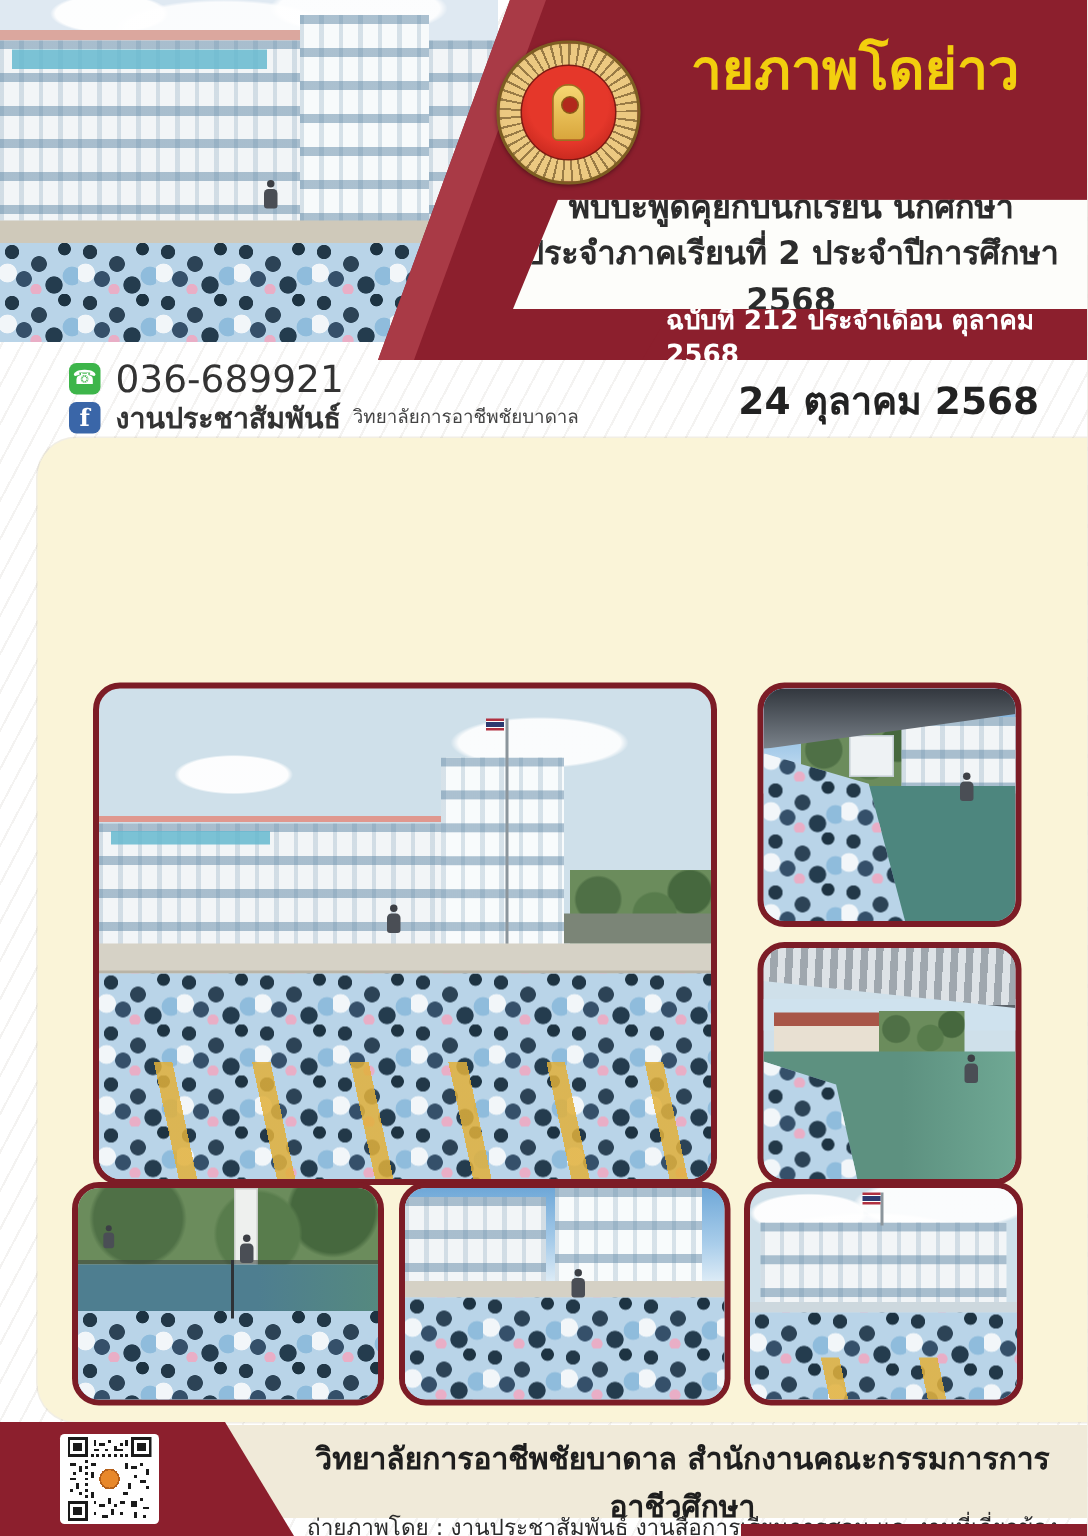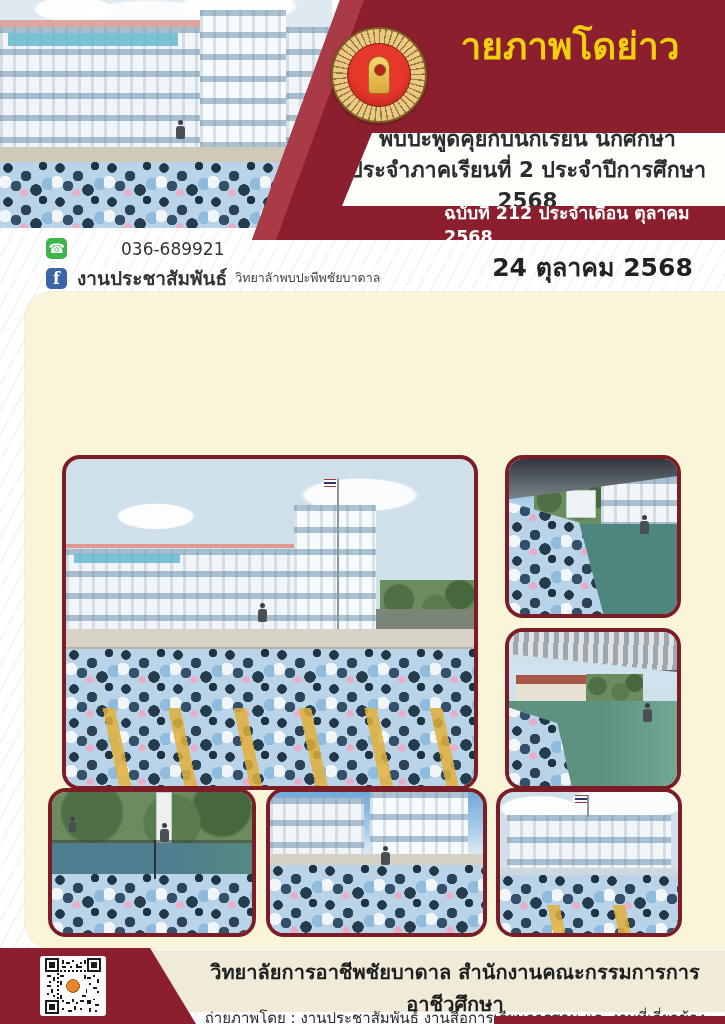--- a/index.html
+++ b/index.html
@@ -133,26 +133,26 @@
     <div>พบปะพูดคุยกับนักเรียน นักศึกษา</div>
     <div>ประจำภาคเรียนที่ 2 ประจำปีการศึกษา 2568</div>
   </div>
 
   <div class="abs issue-strip">
     <span>ฉบับที่ 212 ประจำเดือน ตุลาคม 2568</span>
   </div>
 
   <div class="abs contact-row" style="left:46px;top:238px;">
     <span class="icon-sq phone-green">☎</span>
-    <span style="font-size:17px;margin-left:44px;">036-689921</span>
+    <span style="font-size:25px;">036-689921</span>
   </div>
   <div class="abs contact-row" style="left:46px;top:263px;">
     <span class="icon-sq fb-blue">f</span>
     <span style="font-size:19px;font-weight:700;">งานประชาสัมพันธ์</span>
-    <span style="font-size:12.5px;color:#444;margin-left:-2px;">วิทยาลัาพบปะพีพชัยบาดาล</span>
+    <span style="font-size:12.5px;color:#444;margin-left:-2px;">วิทยาลัยการอาชีพชัยบาดาล</span>
   </div>
   <div class="abs date-text">24 ตุลาคม 2568</div>
 
   <div class="abs cream"></div>
 
 
   <div class="photo" style="left:62px;top:455px;width:416px;height:335px;" title="นักเรียนนั่งฟังหน้าอาคารเรียนและเสาธงชาติ">
     <div class="layer sky clouds" style="left:0;top:0;width:100%;height:50%;"></div>
     <div class="layer" style="left:0;top:26%;width:60%;height:4px;background:#e0988f;"></div>
     <div class="layer facade" style="left:0;top:27.5%;width:60%;height:25%;"></div>

